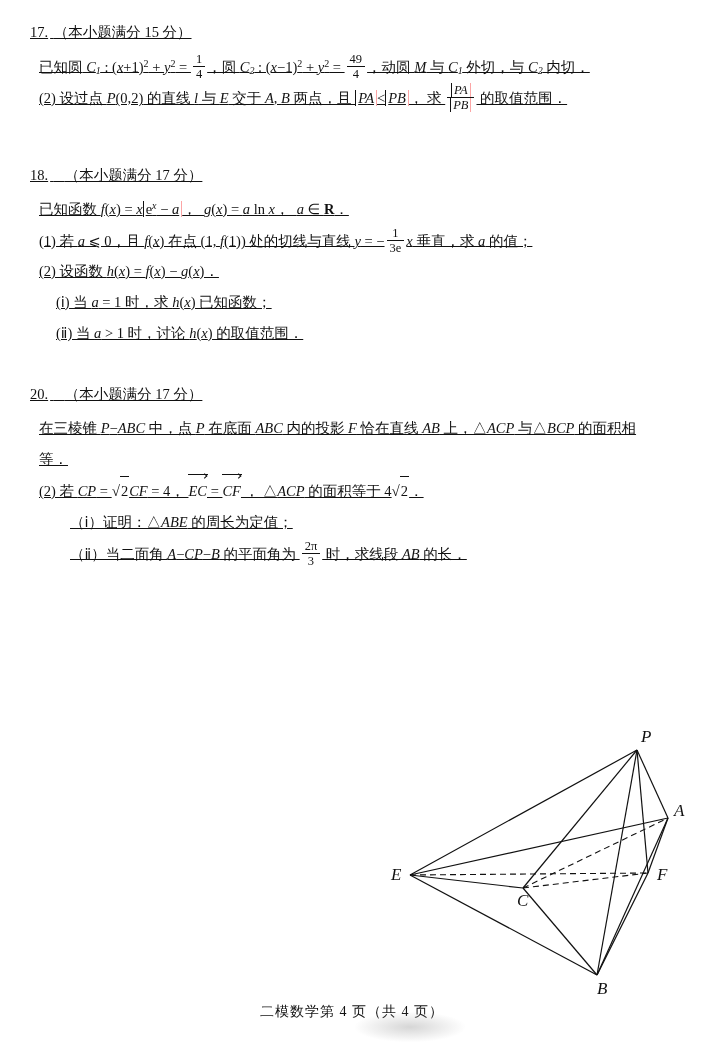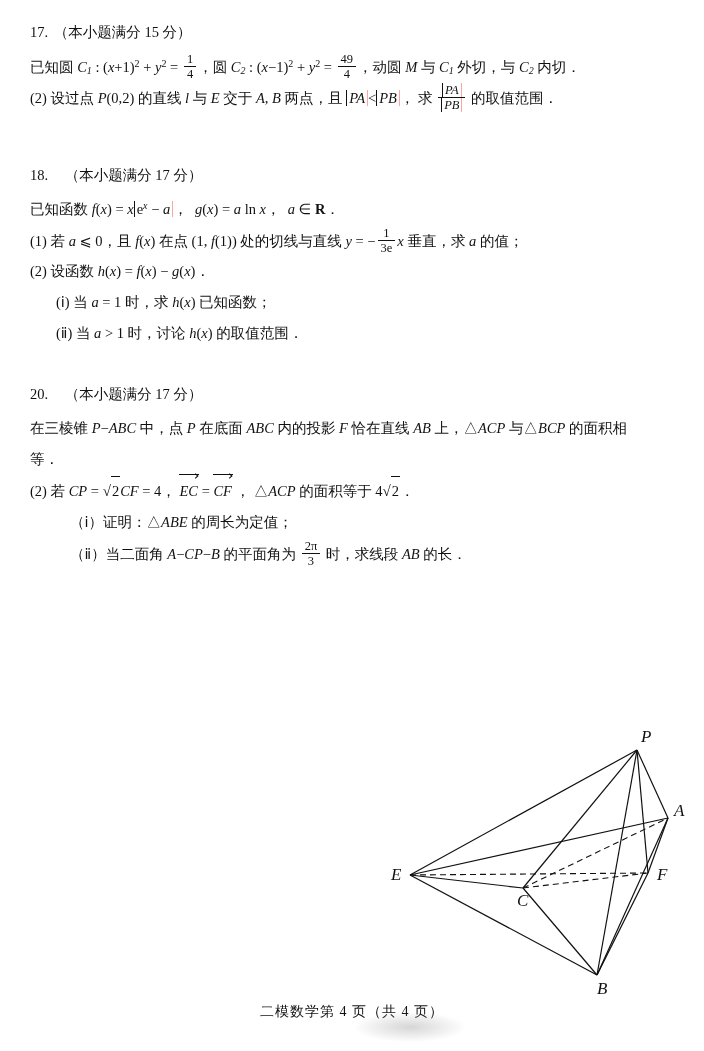--- a/index.html
+++ b/index.html
@@ -19,32 +19,33 @@
     position: absolute;
     left: 0; top: 0;
     width: 704px;
     height: 1051px;
   }
   .content {
     position: absolute;
     left: 30px;
     top: 22px;
     width: 648px;
+    text-decoration: underline;
   }
   .q-block { margin-bottom: 6px; }
   .q-head {
     font-size: 14.5px;
     line-height: 1.5;
     margin-bottom: 8px;
   }
   .q-head .num { margin-right: 2px; }
   .line {
     font-size: 14.5px;
     line-height: 2.0;
-    margin: 2px 0;
+    margin: 2px 9px;
   }
   .indent1 { margin-left: 26px; }
   .indent2 { margin-left: 40px; }
   .gap-lg { height: 46px; }
   .gap-md { height: 30px; }
 
   
   i, .it { font-family: "Liberation Serif", serif; font-style: italic; }
   .up { font-style: normal; }
   .sub-s { font-size: 10px; vertical-align: -0.28em; font-style: italic;}

